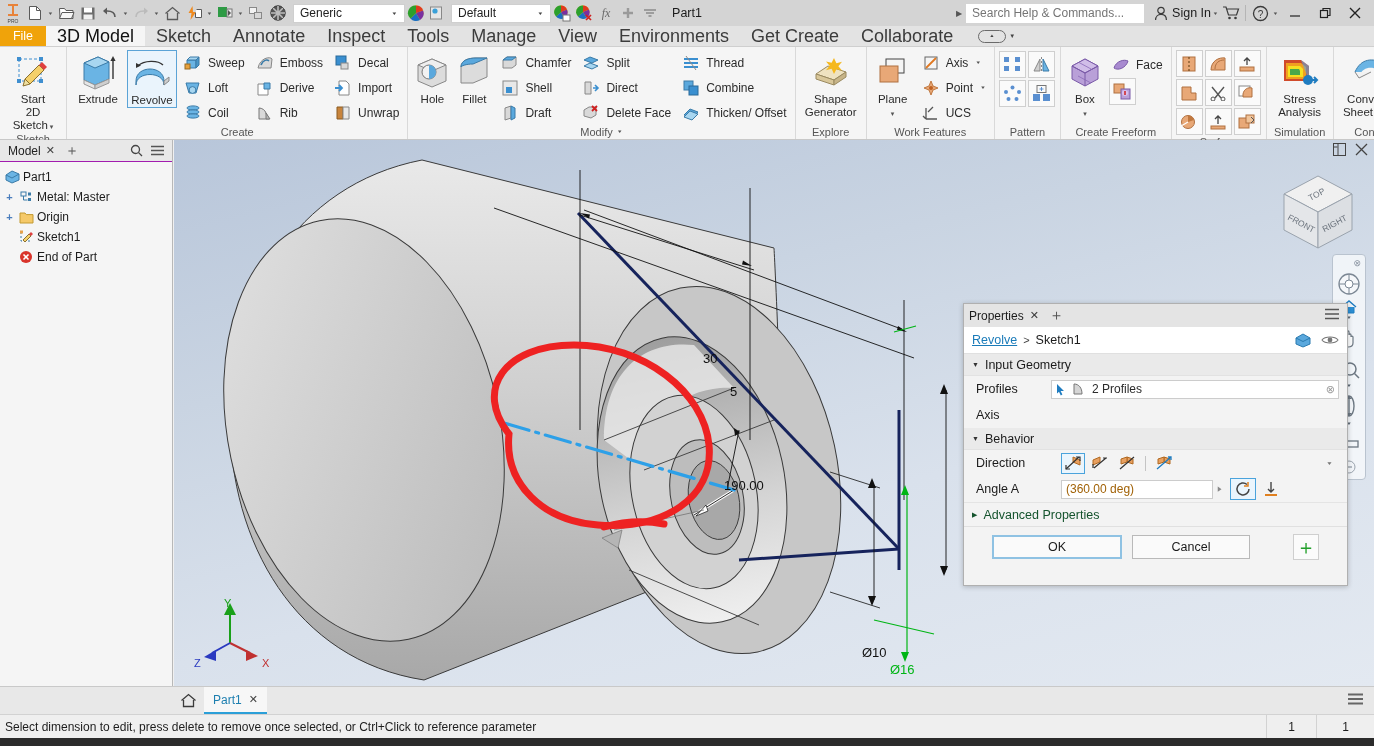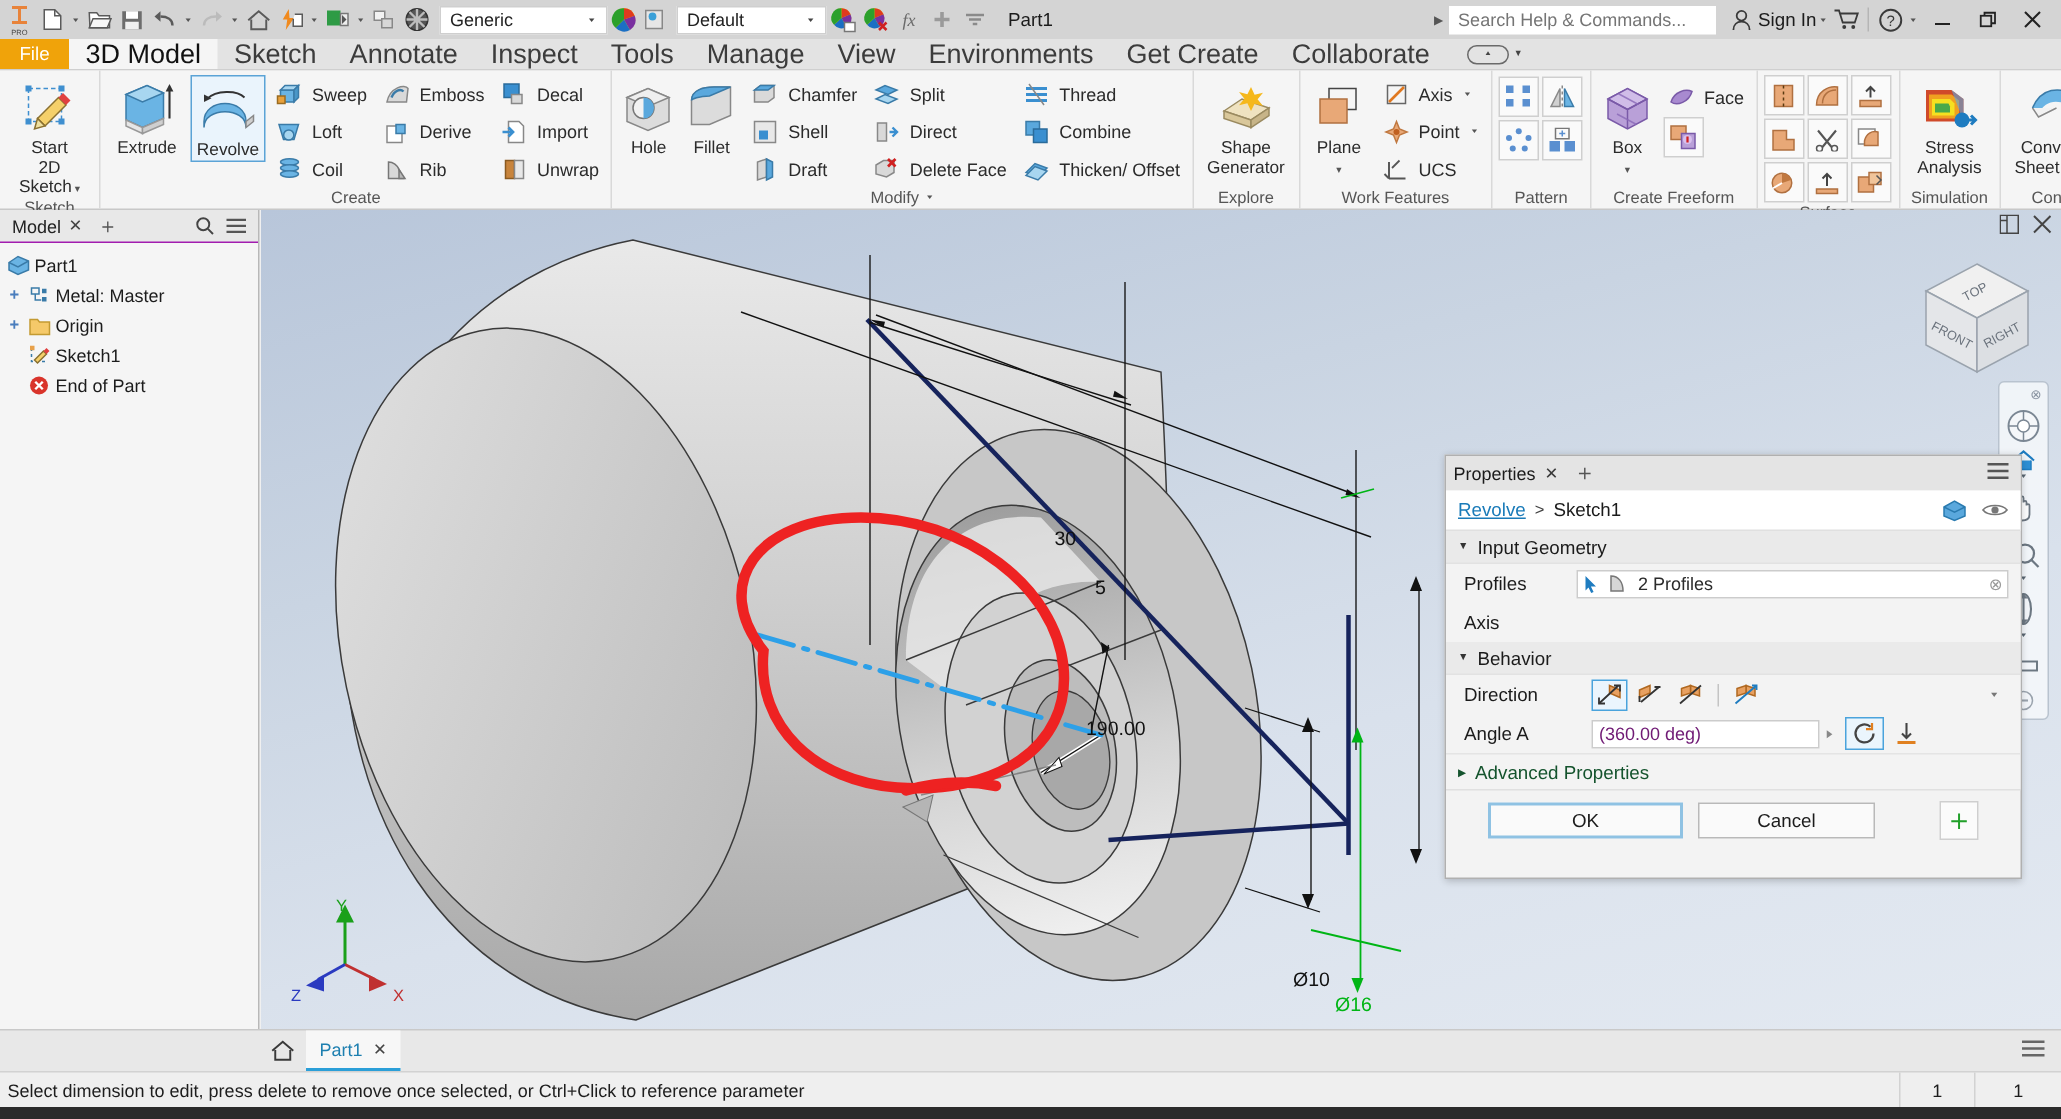--- a/index.html
+++ b/index.html
@@ -225,21 +225,21 @@
   .selfield.axis { border-top: 2px solid #8fc8e8; }
   .selfield .clearbtn { margin-left: auto; color: #9a9a9a; font-size: 11px; }
   .dirbtns { display: flex; align-items: center; gap: 3px; margin-left: 10px;}
   .dirbtn { width: 24px; height: 21px; display: flex; align-items: center; justify-content: center;}
   .dirbtn.sel { border: 1px solid #4aa3dc; background: #eaf5fd; }
   .dirsep { width: 1px; height: 15px; background: #c4c4c4; margin: 0 3px;}
   .dircaret { margin-left: auto; font-size: 7px; color: #777; padding-right: 6px;}
   .dircaret::after{content:"▼"; transform: scale(1,0.7); display:inline-block;}
   .anginput {
     width: 152px; height: 19px; background: #fff; border: 1px solid #ccc;
-    display: flex; align-items: center; padding: 0 4px; font-size: 12px; color: #701a75;
+    display: flex; align-items: center; padding: 0 4px; font-size: 12px; color: #a16207;
     margin-left: 10px;
   }
   .angcaret { width: 14px; text-align: center; font-size: 7px; color: #888;}
   .angcaret::after{content:"▶"; transform: scale(0.7,1); display:inline-block;}
   .sect-head2 { height: 24px; background: #f3f3f3; display: flex; align-items: center; gap: 6px;
     padding-left: 8px; font-size: 12.5px; color: #14532d; border-top: 1px solid #e4e4e4;}
   .btnrow {
     height: 40px; display: flex; align-items: center; gap: 10px; padding: 0 28px;
     border-top: 1px solid #e0e0e0;
   }

